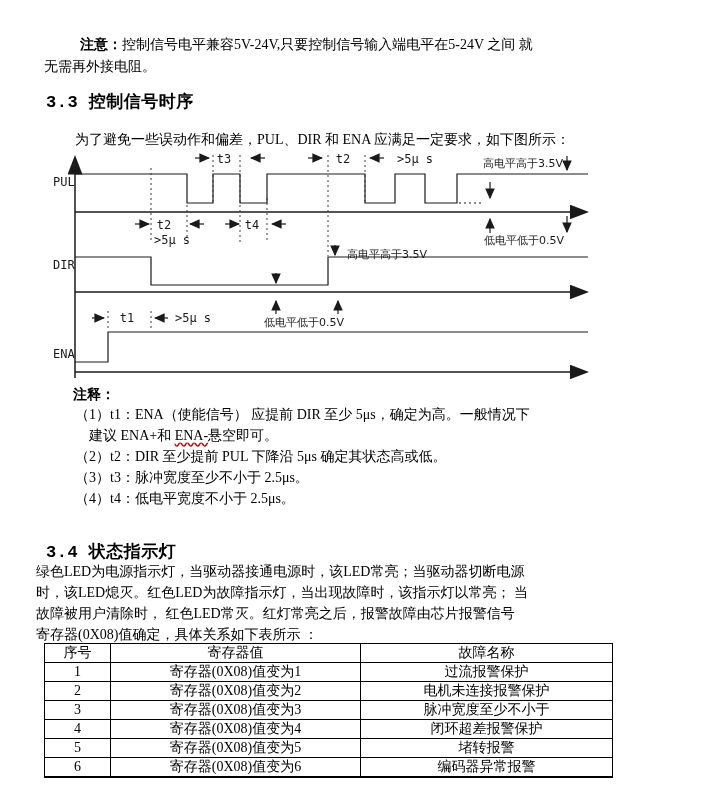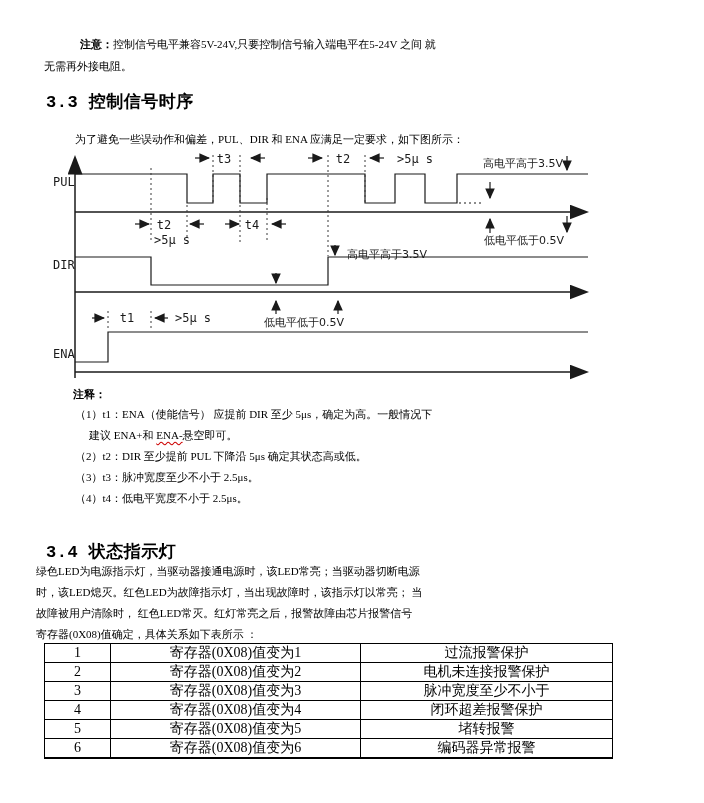--- a/index.html
+++ b/index.html
@@ -1,21 +1,21 @@
 <!DOCTYPE html>
 <html><head>
 <meta charset="utf-8">
 <style>
   html,body{margin:0;padding:0;}
   body{
     width:704px;height:803px;background:#ffffff;position:relative;
     font-family:"Liberation Serif","DejaVu Serif",serif;color:#000;
     overflow:hidden;
   }
-  .line{position:absolute;white-space:nowrap;font-size:11px;line-height:17px;}
+  .line{position:absolute;white-space:nowrap;font-size:14px;line-height:17px;}
   .bold{font-weight:bold;}
   .h{position:absolute;white-space:nowrap;font-size:17px;font-weight:bold;letter-spacing:0.5px;font-family:Liberation Mono, monospace;}
   .wavy{
     text-decoration-line:underline;
     text-decoration-style:wavy;
     text-decoration-color:#cc0000;
     text-underline-offset:2px;
   }
   svg text{
     font-family:"DejaVu Sans","Liberation Sans",sans-serif;
@@ -134,20 +134,25 @@
 <div class="line" style="left:36px;top:605px">故障被用户清除时，  红色LED常灭。红灯常亮之后，报警故障由芯片报警信号</div>
 <div class="line" style="left:36px;top:626px">寄存器(0X08)值确定，具体关系如下表所示 ：</div>
 
 <table class="fault">
   <colgroup>
       <col style="width:66px">
       <col style="width:250px">
       <col style="width:252px">
     </colgroup>
   <tbody>
+      <tr>
+    <td>序号</td>
+    <td>寄存器值</td>
+    <td>故障名称</td>
+  </tr>
   <tr>
     <td>1</td>
     <td>寄存器(0X08)值变为1</td>
     <td>过流报警保护</td>
   </tr>
   <tr>
     <td>2</td>
     <td>寄存器(0X08)值变为2</td>
     <td>电机未连接报警保护</td>
   </tr>

